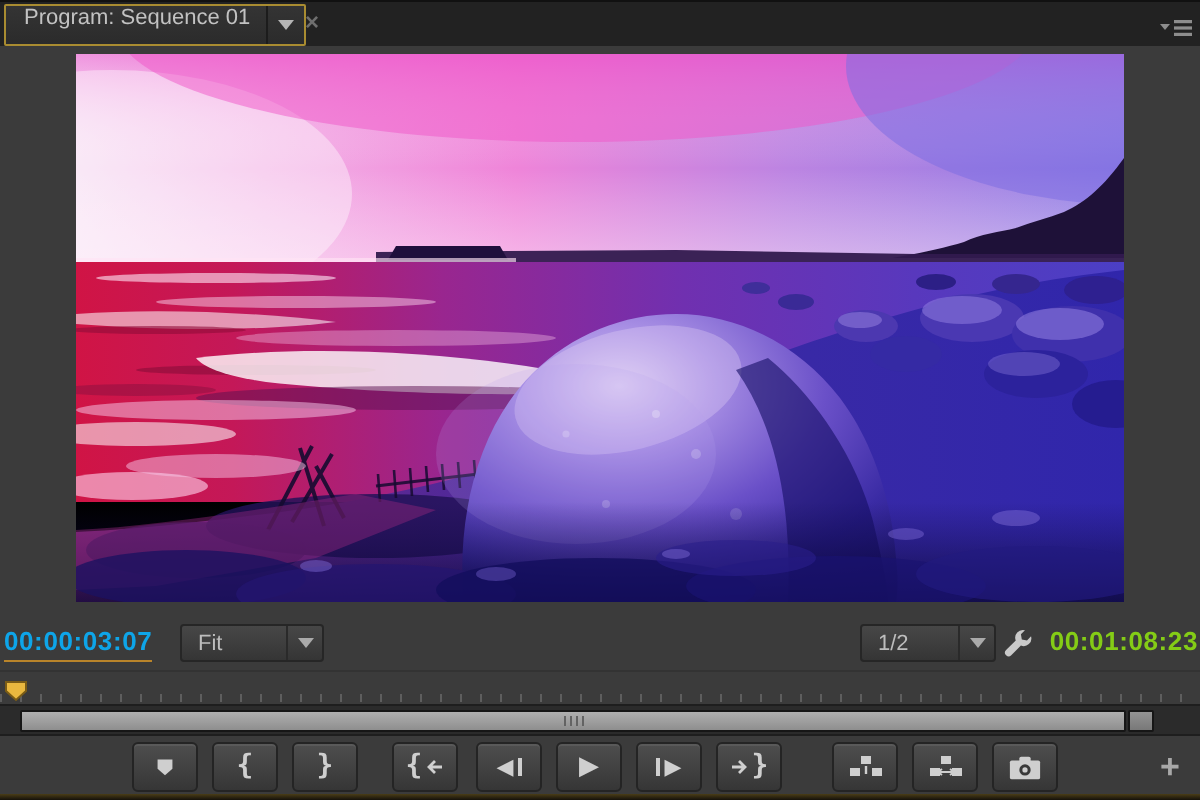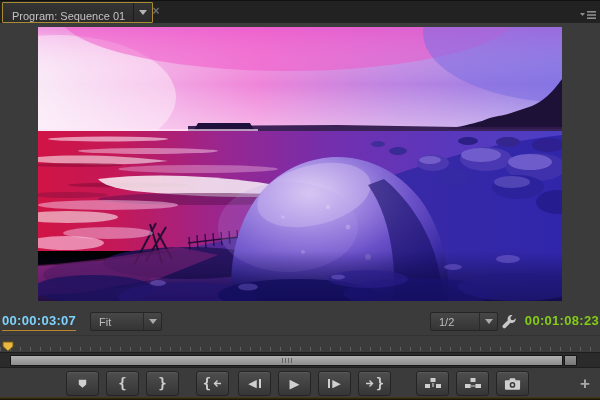--- a/index.html
+++ b/index.html
@@ -1,34 +1,34 @@
 <!DOCTYPE html>
 <html><head>
 <meta charset="utf-8">
 <style>
   html,body{margin:0;padding:0;background:#202020;}
   #stage{position:relative;width:600px;height:400px;background:#3b3b3b;overflow:hidden;
          font-family:"Liberation Sans",sans-serif;-webkit-font-smoothing:antialiased;}
   
   .tab-bar{position:absolute;left:0;top:0;width:600px;height:22px;background:#222222;border-top:1px solid #111;}
-  .tab{position:absolute;left:2px;top:1px;height:19px;display:flex;align-items:flex-end;
+  .tab{position:absolute;left:2px;top:1px;height:19px;display:flex;align-items:flex-start;
        background:linear-gradient(#343434,#2b2b2b);border:1px solid #a98c31;border-radius:1px;padding:0 0 0 9px;}
   .tab-label{font-size:11px;color:#c2c2c2;white-space:nowrap;}
   .tab-divider{width:1px;height:19px;background:#1c1c1c;margin-left:8px;}
   .tab-arrow{display:flex;align-items:center;justify-content:center;width:18px;height:19px;}
   .tab-close{position:absolute;left:150px;top:3px;width:12px;height:14px;color:#6f6f6f;font-size:12px;
              line-height:14px;text-align:center;font-weight:bold;}
   .panel-menu{position:absolute;right:3px;top:5px;}
   
   .video{position:absolute;left:38px;top:27px;width:524px;height:274px;background:#000;}
   .video svg{display:block;width:100%;height:100%;}
   
   .controls{position:absolute;left:0;top:307px;width:600px;height:28px;}
   .tc{position:absolute;font-size:13px;font-weight:bold;letter-spacing:.3px;white-space:nowrap;}
-  .tc-cur{left:2px;top:6px;color:#7dd3fc;border-bottom:1px solid #b9842a;padding-bottom:2px;}
+  .tc-cur{left:2px;top:6px;color:#0ea5e9;border-bottom:1px solid #b9842a;padding-bottom:2px;}
   .tc-dur{right:1px;top:6px;color:#84cc16;}
   .dropdown{position:absolute;top:5px;height:19px;display:flex;align-items:center;
             background:linear-gradient(#474747,#353535);border:1px solid #262626;border-radius:2px;box-sizing:border-box;}
   .dd-fit{left:90px;width:72px;}
   .dd-res{left:430px;width:68px;}
   .dd-value{flex:1;font-size:11px;color:#bdbdbd;padding-left:8px;}
   .dd-split{width:1px;height:17px;background:#2a2a2a;}
   .dd-arrow{width:17px;display:flex;align-items:center;justify-content:center;}
   .wrench-btn{position:absolute;left:500px;top:6px;width:18px;height:18px;}
   

